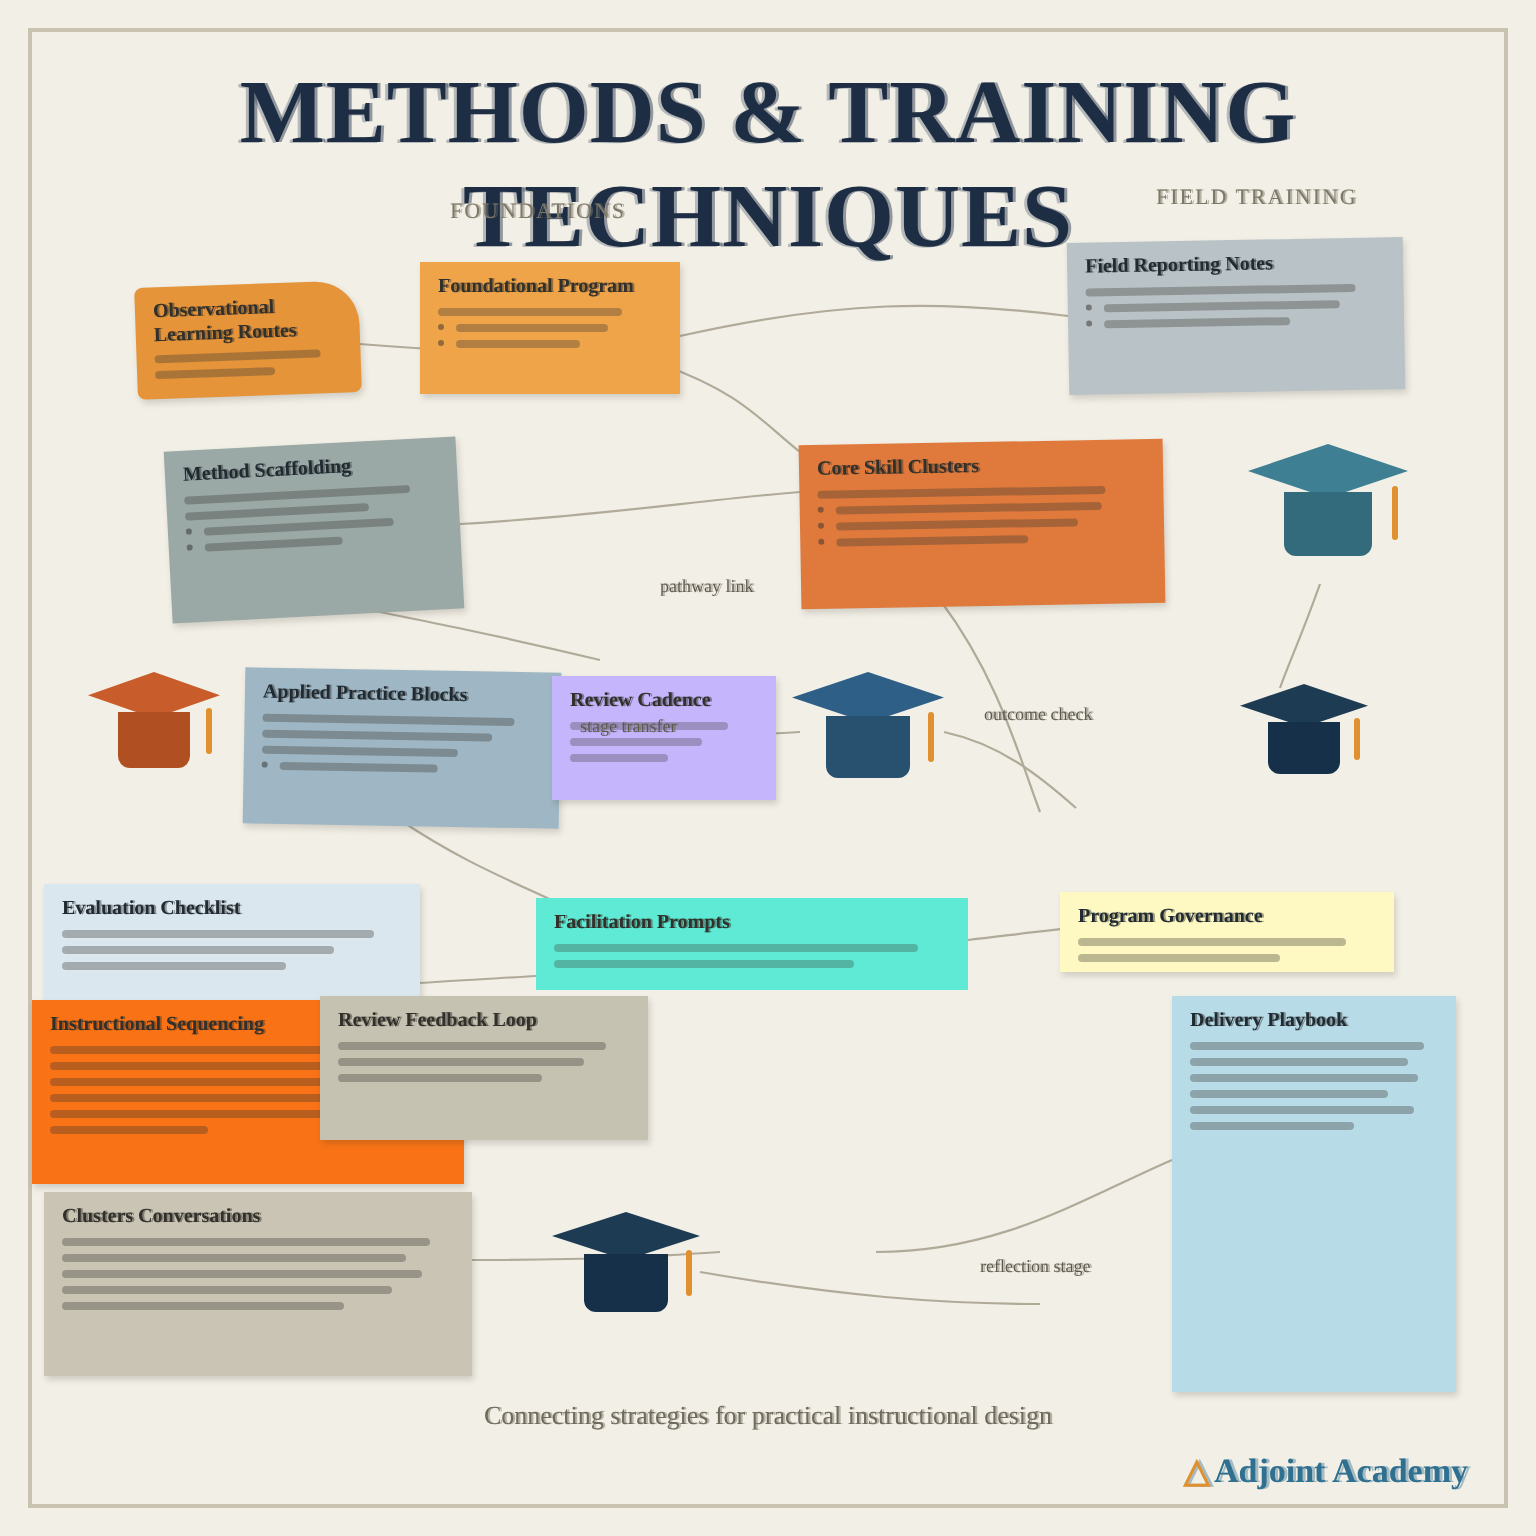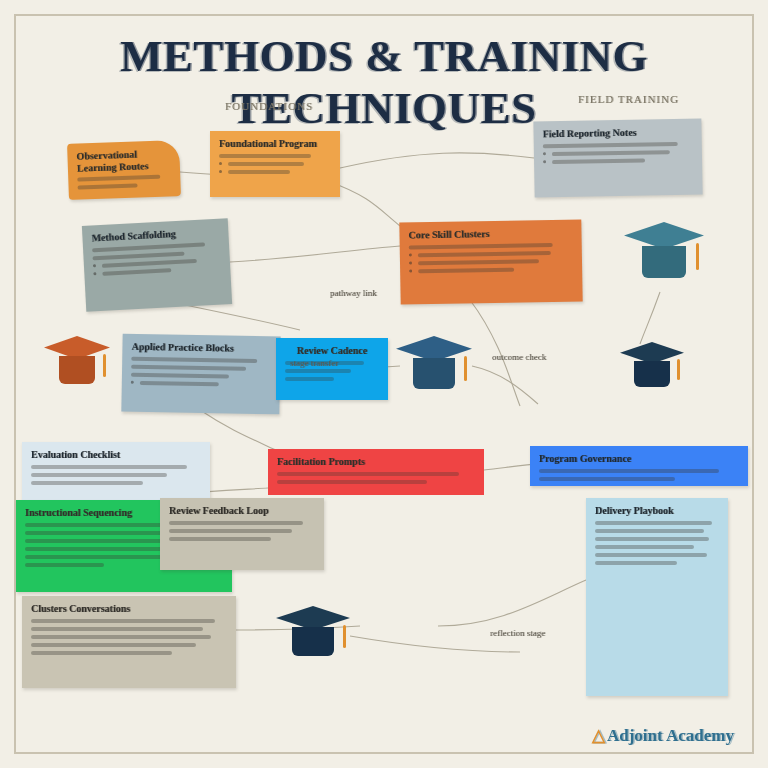--- a/index.html
+++ b/index.html
@@ -257,59 +257,59 @@
   <div class="card dark" style="left:122px; top:335px; width:158px; height:78px; background:#9fb7c4; transform:rotate(1deg);">
     <span class="ttl">Applied Practice Blocks</span>
     <span class="ln" style="width:90%"></span>
     <span class="ln" style="width:82%"></span>
     <span class="ln" style="width:70%"></span>
     <span class="bul">
         <span class="ln" style="width:60%"></span>
       </span>
   </div>
 
-  <div class="card light" style="left:276px; top:338px; width:112px; height:62px; background:#0ea5e9;text-align:center;">
+  <div class="card light" style="left:276px; top:338px; width:112px; height:62px; background:#c4b5fd;">
     <span class="ttl">Review Cadence</span>
     <span class="ln" style="width:84%"></span>
     <span class="ln" style="width:70%"></span>
     <span class="ln" style="width:52%"></span>
   </div>
 
 
   <div class="card dark" style="left:22px; top:442px; width:188px; height:58px; background:#dbe7ee;">
     <span class="ttl">Evaluation Checklist</span>
     <span class="ln" style="width:92%"></span>
     <span class="ln" style="width:80%"></span>
     <span class="ln" style="width:66%"></span>
   </div>
 
-  <div class="card" style="left:16px; top:500px; width:216px; height:92px; background:#22c55e;">
+  <div class="card" style="left:16px; top:500px; width:216px; height:92px; background:#f97316;">
     <span class="ttl">Instructional Sequencing</span>
     <span class="ln" style="width:95%"></span>
     <span class="ln" style="width:90%"></span>
     <span class="ln" style="width:93%"></span>
     <span class="ln" style="width:86%"></span>
     <span class="ln" style="width:78%"></span>
     <span class="ln" style="width:40%"></span>
   </div>
 
-  <div class="card light" style="left:268px; top:449px; width:216px; height:46px; background:#ef4444; box-shadow:none;">
+  <div class="card light" style="left:268px; top:449px; width:216px; height:46px; background:#5eead4; box-shadow:none;">
     <span class="ttl">Facilitation Prompts</span>
     <span class="ln" style="width:92%"></span>
     <span class="ln" style="width:76%"></span>
   </div>
 
   <div class="card" style="left:160px; top:498px; width:164px; height:72px; background:#c6c2b2;">
     <span class="ttl">Review Feedback Loop</span>
     <span class="ln" style="width:92%"></span>
     <span class="ln" style="width:84%"></span>
     <span class="ln" style="width:70%"></span>
   </div>
 
-  <div class="card dark" style="left:530px; top:446px; width:218px; height:40px; background:#3b82f6;">
+  <div class="card dark" style="left:530px; top:446px; width:167px; height:40px; background:#fef9c3;">
     <span class="ttl">Program Governance</span>
     <span class="ln" style="width:90%"></span>
     <span class="ln" style="width:68%"></span>
   </div>
 
   <div class="card dark" style="left:586px; top:498px; width:142px; height:198px; background:#b8dbe8;">
     <span class="ttl">Delivery Playbook</span>
     <span class="ln" style="width:94%"></span>
     <span class="ln" style="width:88%"></span>
     <span class="ln" style="width:92%"></span>
@@ -352,18 +352,19 @@
     <div class="board"></div>
       <div class="base"></div>
       <div class="tassel"></div>
   </div>
 
   <div class="tinytext" style="left:330px; top:252px;margin-top:36px;">pathway link</div>
   <div class="tinytext" style="left:290px; top:358px;">stage transfer</div>
   <div class="tinytext" style="left:492px; top:352px;">outcome check</div>
   <div class="tinytext" style="left:490px; top:628px;">reflection stage</div>
 
+  <div class="footer">Connecting strategies for practical instructional design</div>
 
   <div class="brand">
     <span class="glyph">△</span><span>Adjoint Academy</span>
   </div>
 
 </div>
 
 </body></html>

